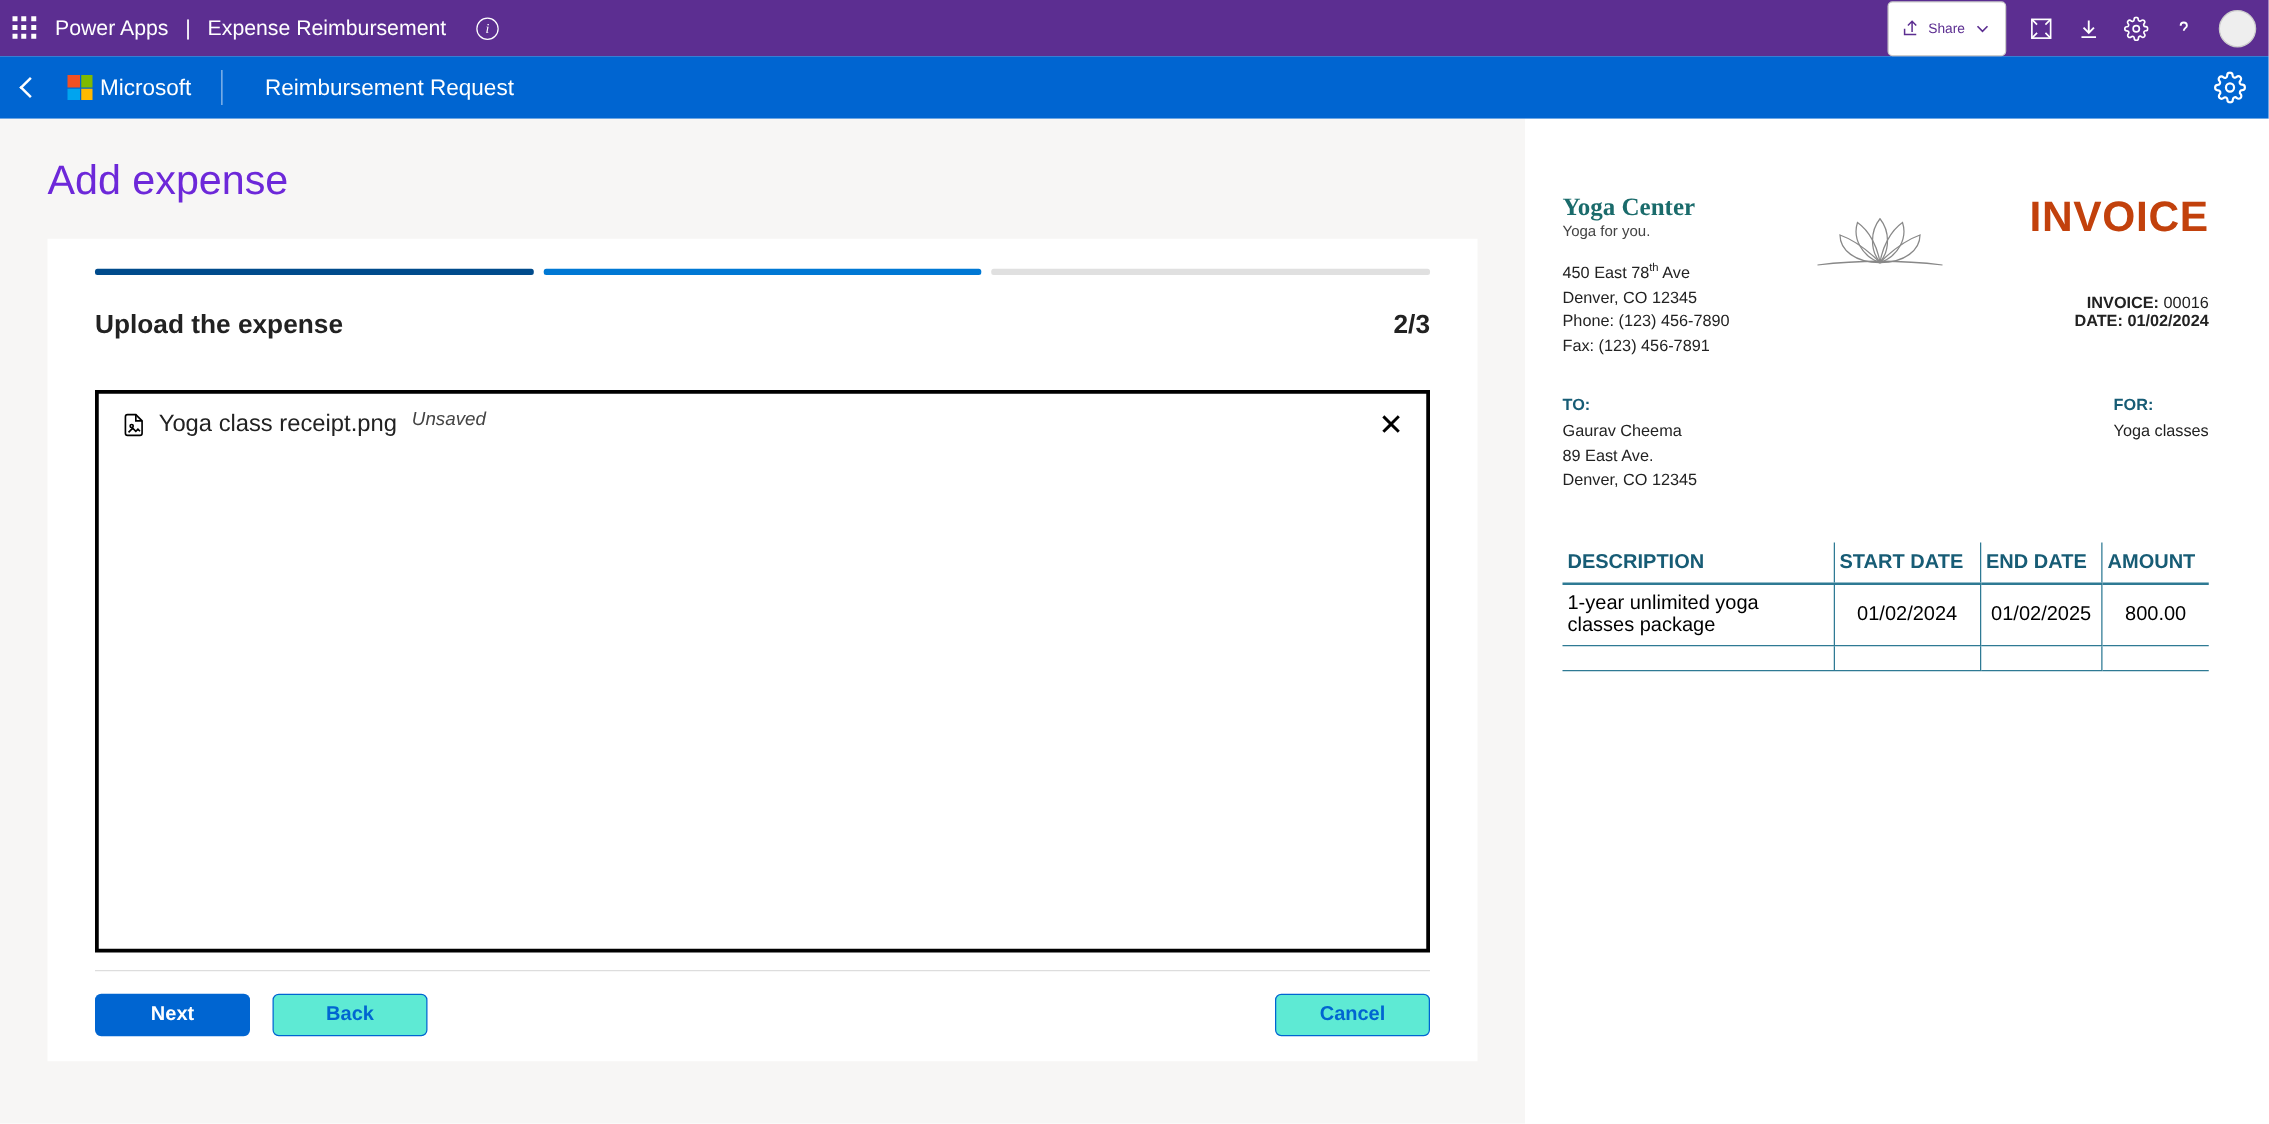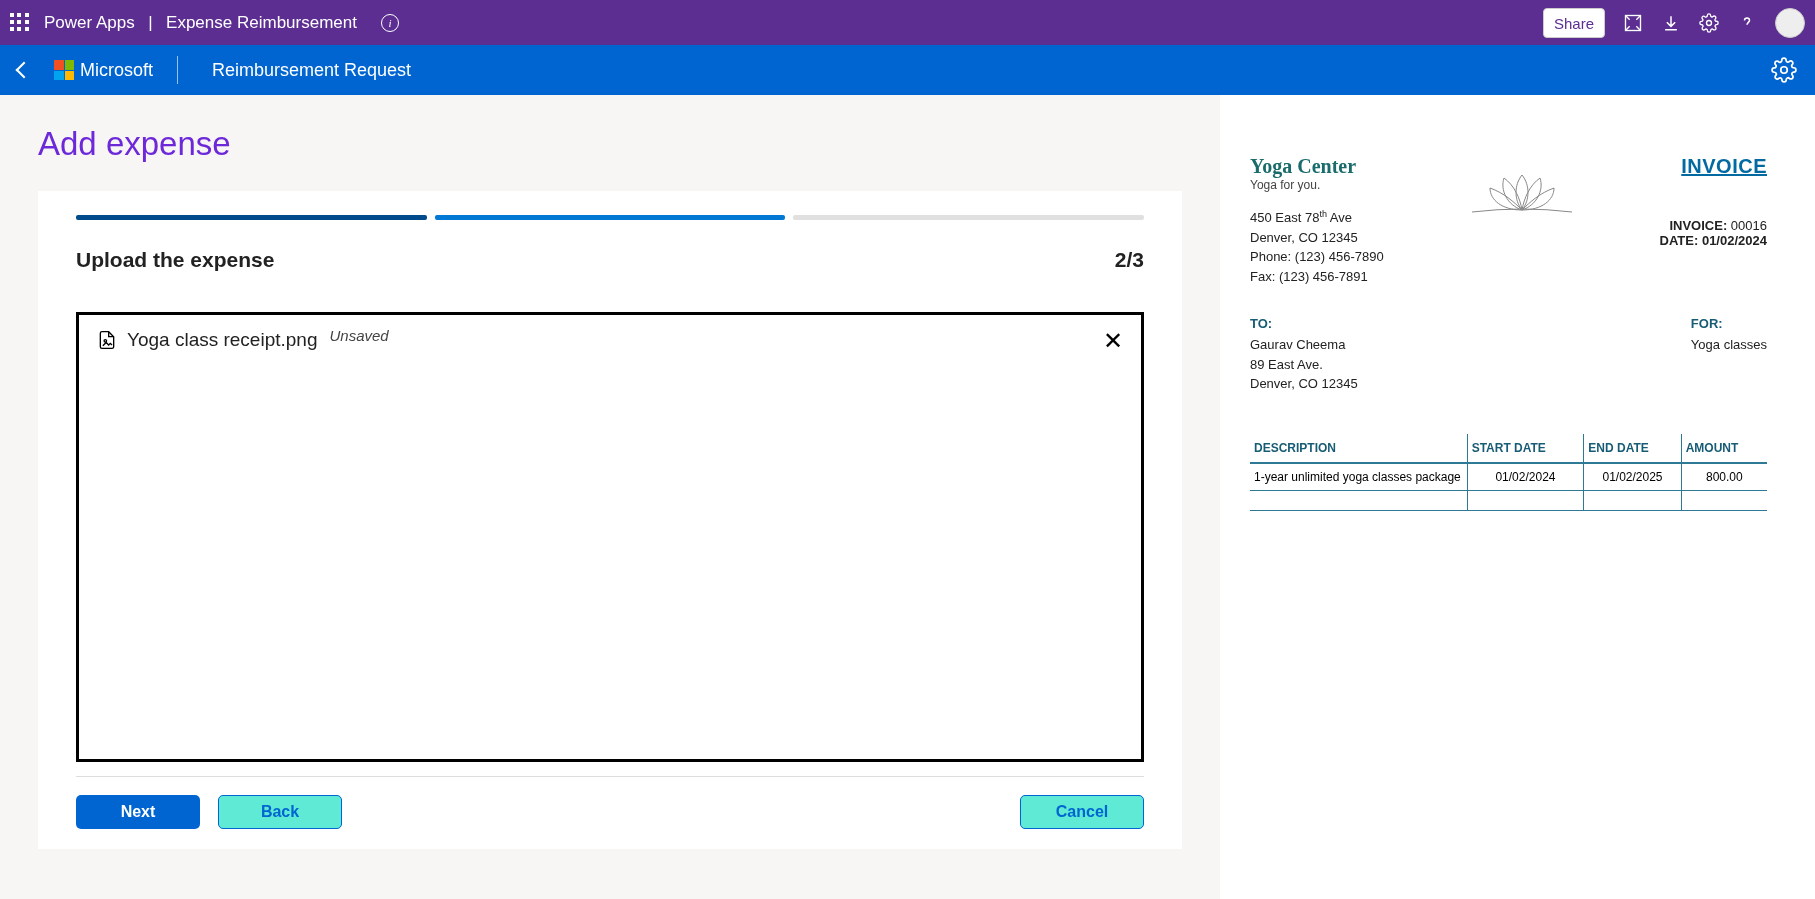--- a/index.html
+++ b/index.html
@@ -16,21 +16,21 @@
     color: #fff;
     font-size: 17px;
   }
   .titlebar-left { display: flex; align-items: center; gap: 14px; }
   .waffle { width: 20px; height: 20px; display: grid; grid-template: repeat(3,1fr)/repeat(3,1fr); gap: 2px; cursor: pointer; }
   .waffle span { background: #fff; width: 4px; height: 4px; }
   .titlebar-product { font-weight: 400; }
   .titlebar-sep { margin: 0 4px; }
   .info-icon { width:18px; height:18px; border:1.5px solid #fff; border-radius:50%; display:flex; align-items:center; justify-content:center; font-size:11px; margin-left:10px; cursor:pointer; font-style: italic; font-family: "Times New Roman", serif;}
   .titlebar-right { margin-left:auto; display:flex; align-items:center; gap:18px; }
-  .share-btn { background:#fff; color:#5c2e91; border:1px solid #ccc; border-radius:4px; height:30px; padding:0 10px; display:flex; align-items:center; gap:6px; font-size:15px; cursor:pointer;flex-direction:column;}
+  .share-btn { background:#fff; color:#5c2e91; border:1px solid #ccc; border-radius:4px; height:44px; padding:0 10px; display:flex; align-items:center; gap:6px; font-size:11px; cursor:pointer;}
   .share-btn svg { width:16px; height:16px; }
   .titlebar-icon { width:20px; height:20px; cursor:pointer; display:flex; align-items:center; justify-content:center; }
   .titlebar-icon svg { stroke:#fff; }
   .avatar { width:30px; height:30px; border-radius:50%; background:#eee; border:1px solid #ccc; cursor:pointer; }
 
   
   .appheader {
     height: 50px;
     background: #0065d1;
     display:flex; align-items:center;
@@ -81,29 +81,29 @@
   .btn { height:34px; min-width:124px; border-radius:5px; font-size:16px; cursor:pointer; display:flex; align-items:center; justify-content:center; font-weight:600;}
   .btn-primary { background:#0065d1; color:#fff; border:none;}
   .btn-outline { background:#5eead4; color:#0065d1; border:1.5px solid #0065d1;}
   .btn-cancel { margin-left:auto; }
 
   
   .inv-top { display:flex; justify-content:space-between; align-items:flex-start; margin-bottom:30px;}
   .inv-brand { font-family: "Brush Script MT", cursive; font-size:20px; color:#1a6b6b; font-weight:bold;}
   .inv-tagline { font-size:12px; color:#444;}
   .inv-logo-svg { width:120px; height:60px; margin-top: 5px;}
-  .inv-title { font-size:20px; font-weight:700; color:#0369a1; letter-spacing:0.5px;text-decoration:underline;}
+  .inv-title { font-size:34px; font-weight:700; color:#c2410c; letter-spacing:0.5px;}
   .inv-addr { font-size:13px; color:#222; line-height:1.5; margin-top:16px;}
   sup { font-size:9px;}
   .inv-meta { text-align:right; font-size:13px; color:#222; margin-top:40px;}
   .inv-meta b { font-weight:700;}
   .inv-section { display:flex; justify-content:space-between; margin-bottom:40px;}
   .inv-label { font-size:13px; font-weight:700; color:#175c75; margin-bottom:4px;}
   .inv-text { font-size:13px; color:#222; line-height:1.5;}
-  .inv-table { width:100%; border-collapse:collapse; font-size:12px;}
+  .inv-table { width:100%; border-collapse:collapse; font-size:16px;}
   .inv-table th { text-align:left; font-weight:700; color:#175c75; padding:7px 4px; border-bottom:2px solid #2e7a94; }
   .inv-table th:first-child { text-align:left; }
   .inv-table td { padding:6px 4px; border-bottom:1px solid #2e7a94; text-align:center; }
   .inv-table td:first-child { text-align:left; }
   .inv-table tbody tr:nth-child(2) td { height:20px; }
   .inv-table td + td, .inv-table th + th { border-left:1px solid #2e7a94; }
   .inv-table th:first-child, .inv-table td:first-child { width:42%; }
 </style>
 </head>
 <body>

